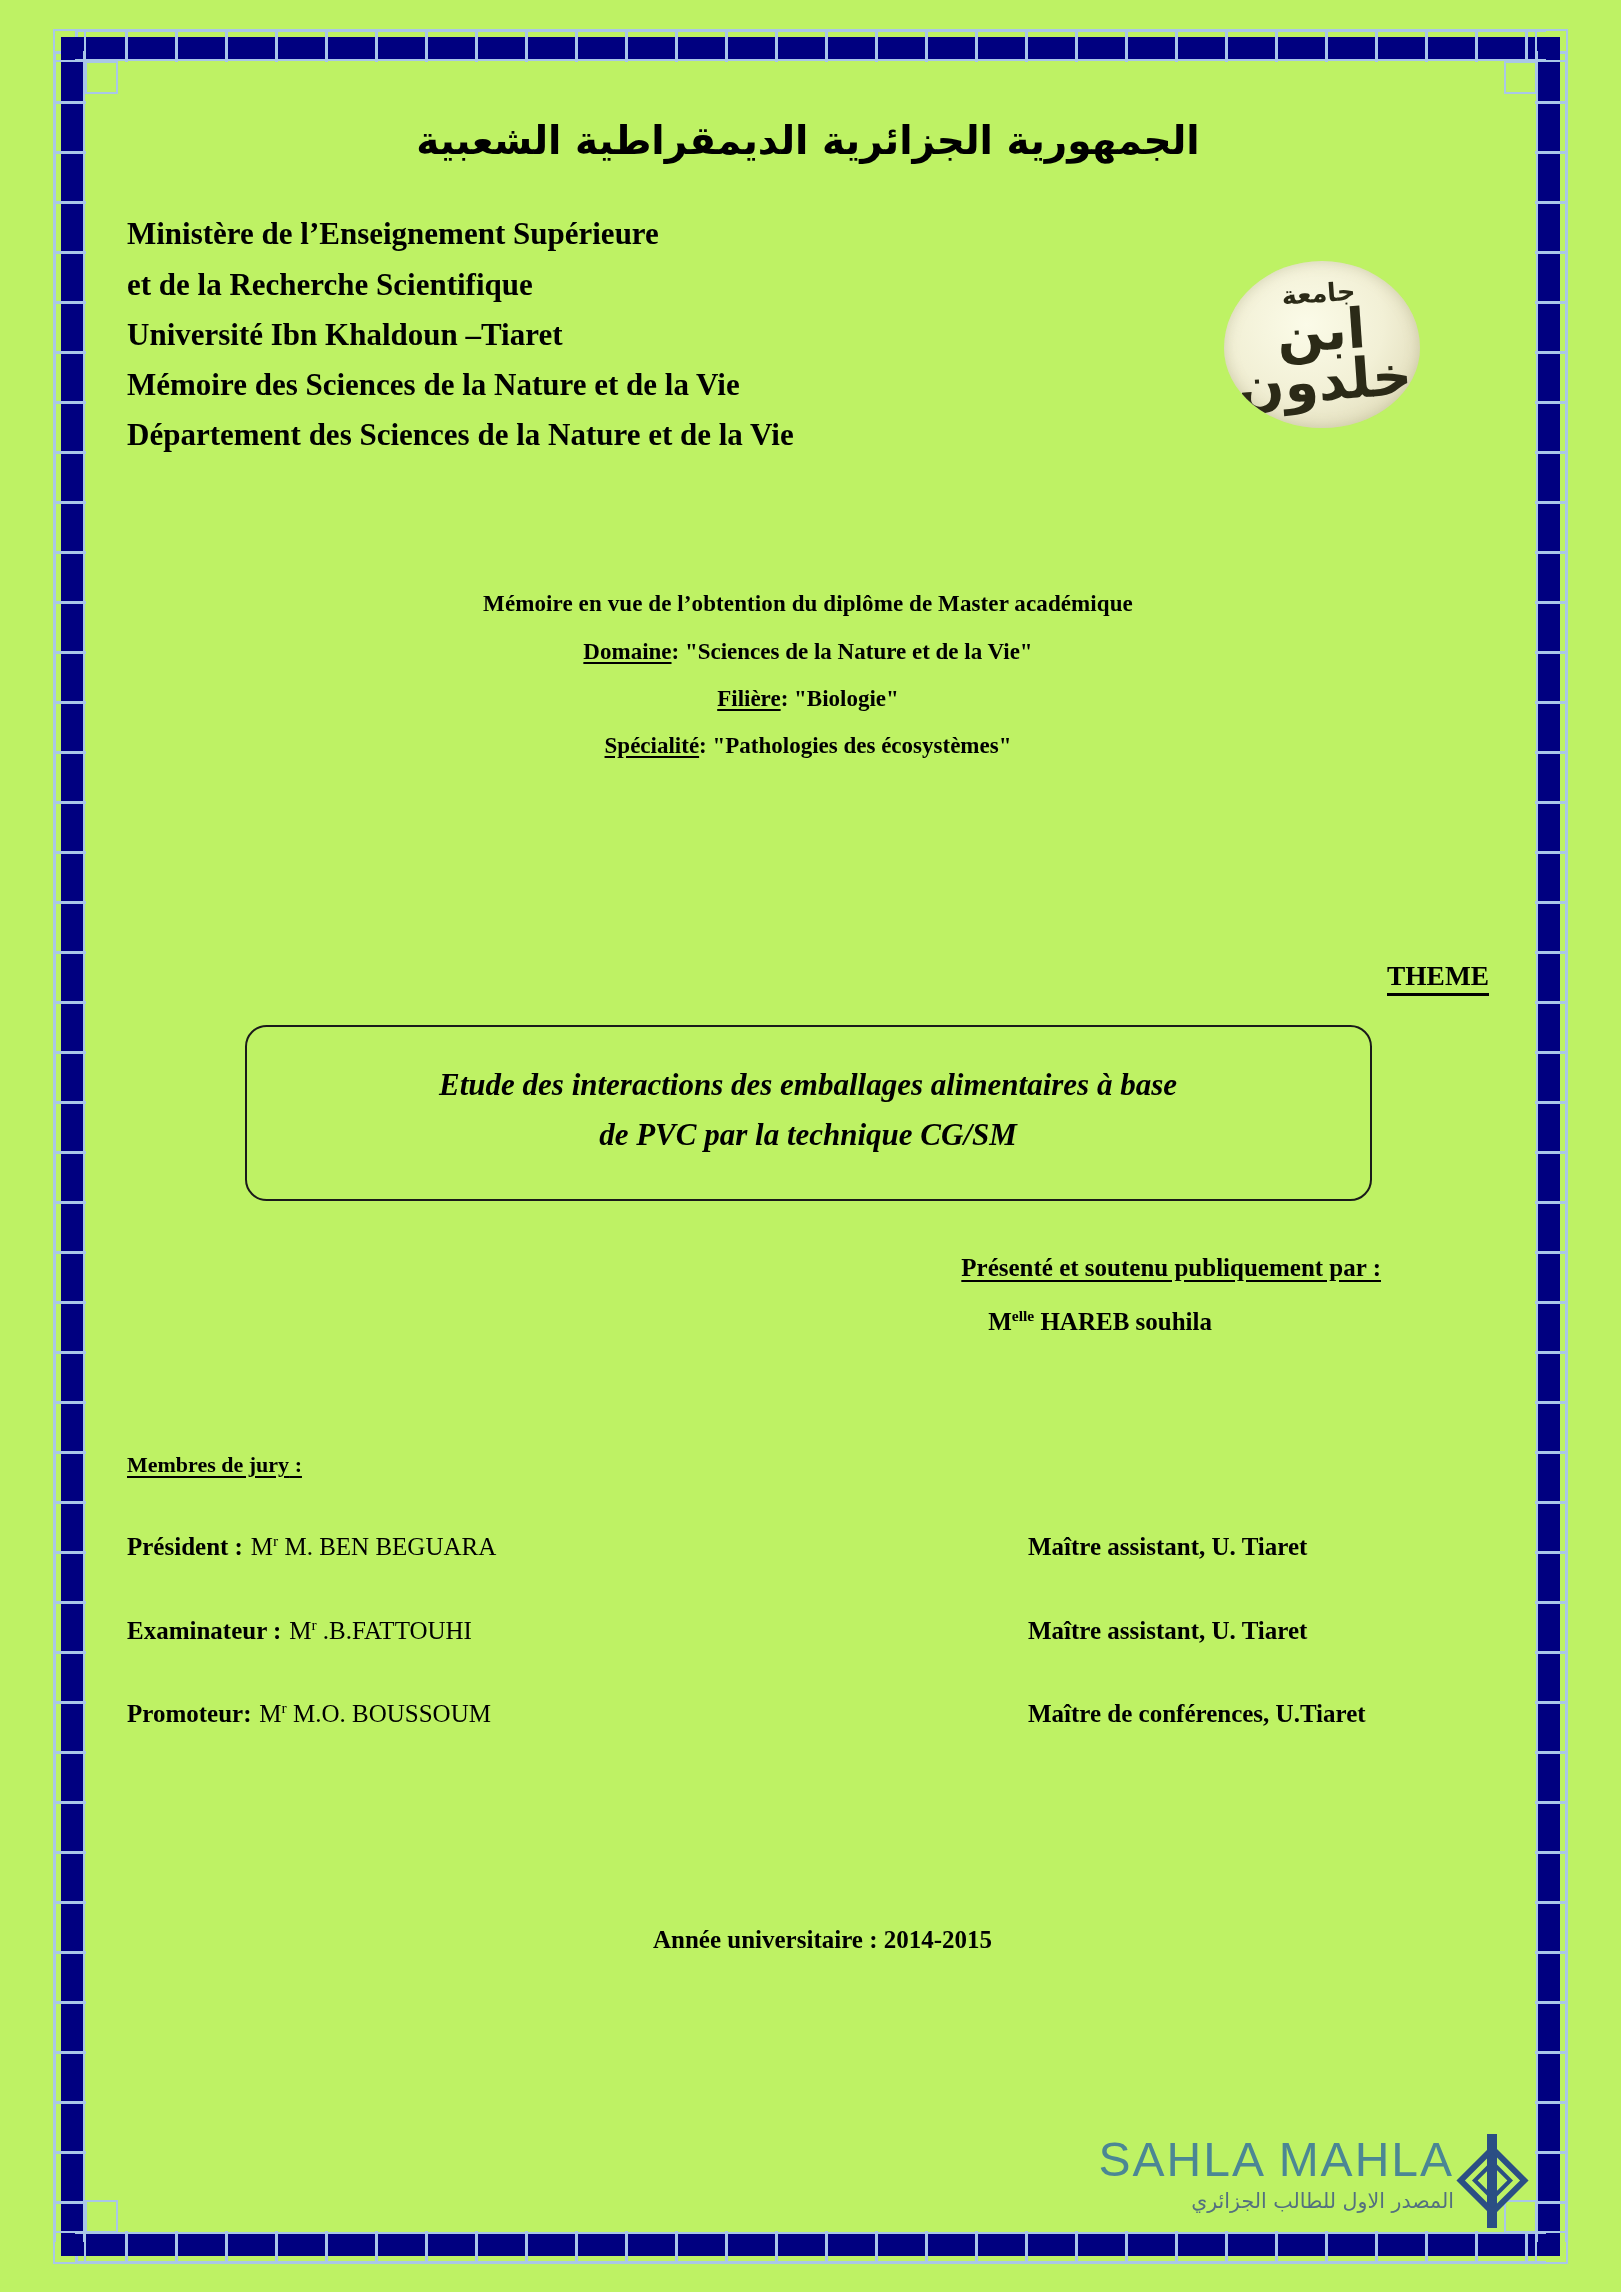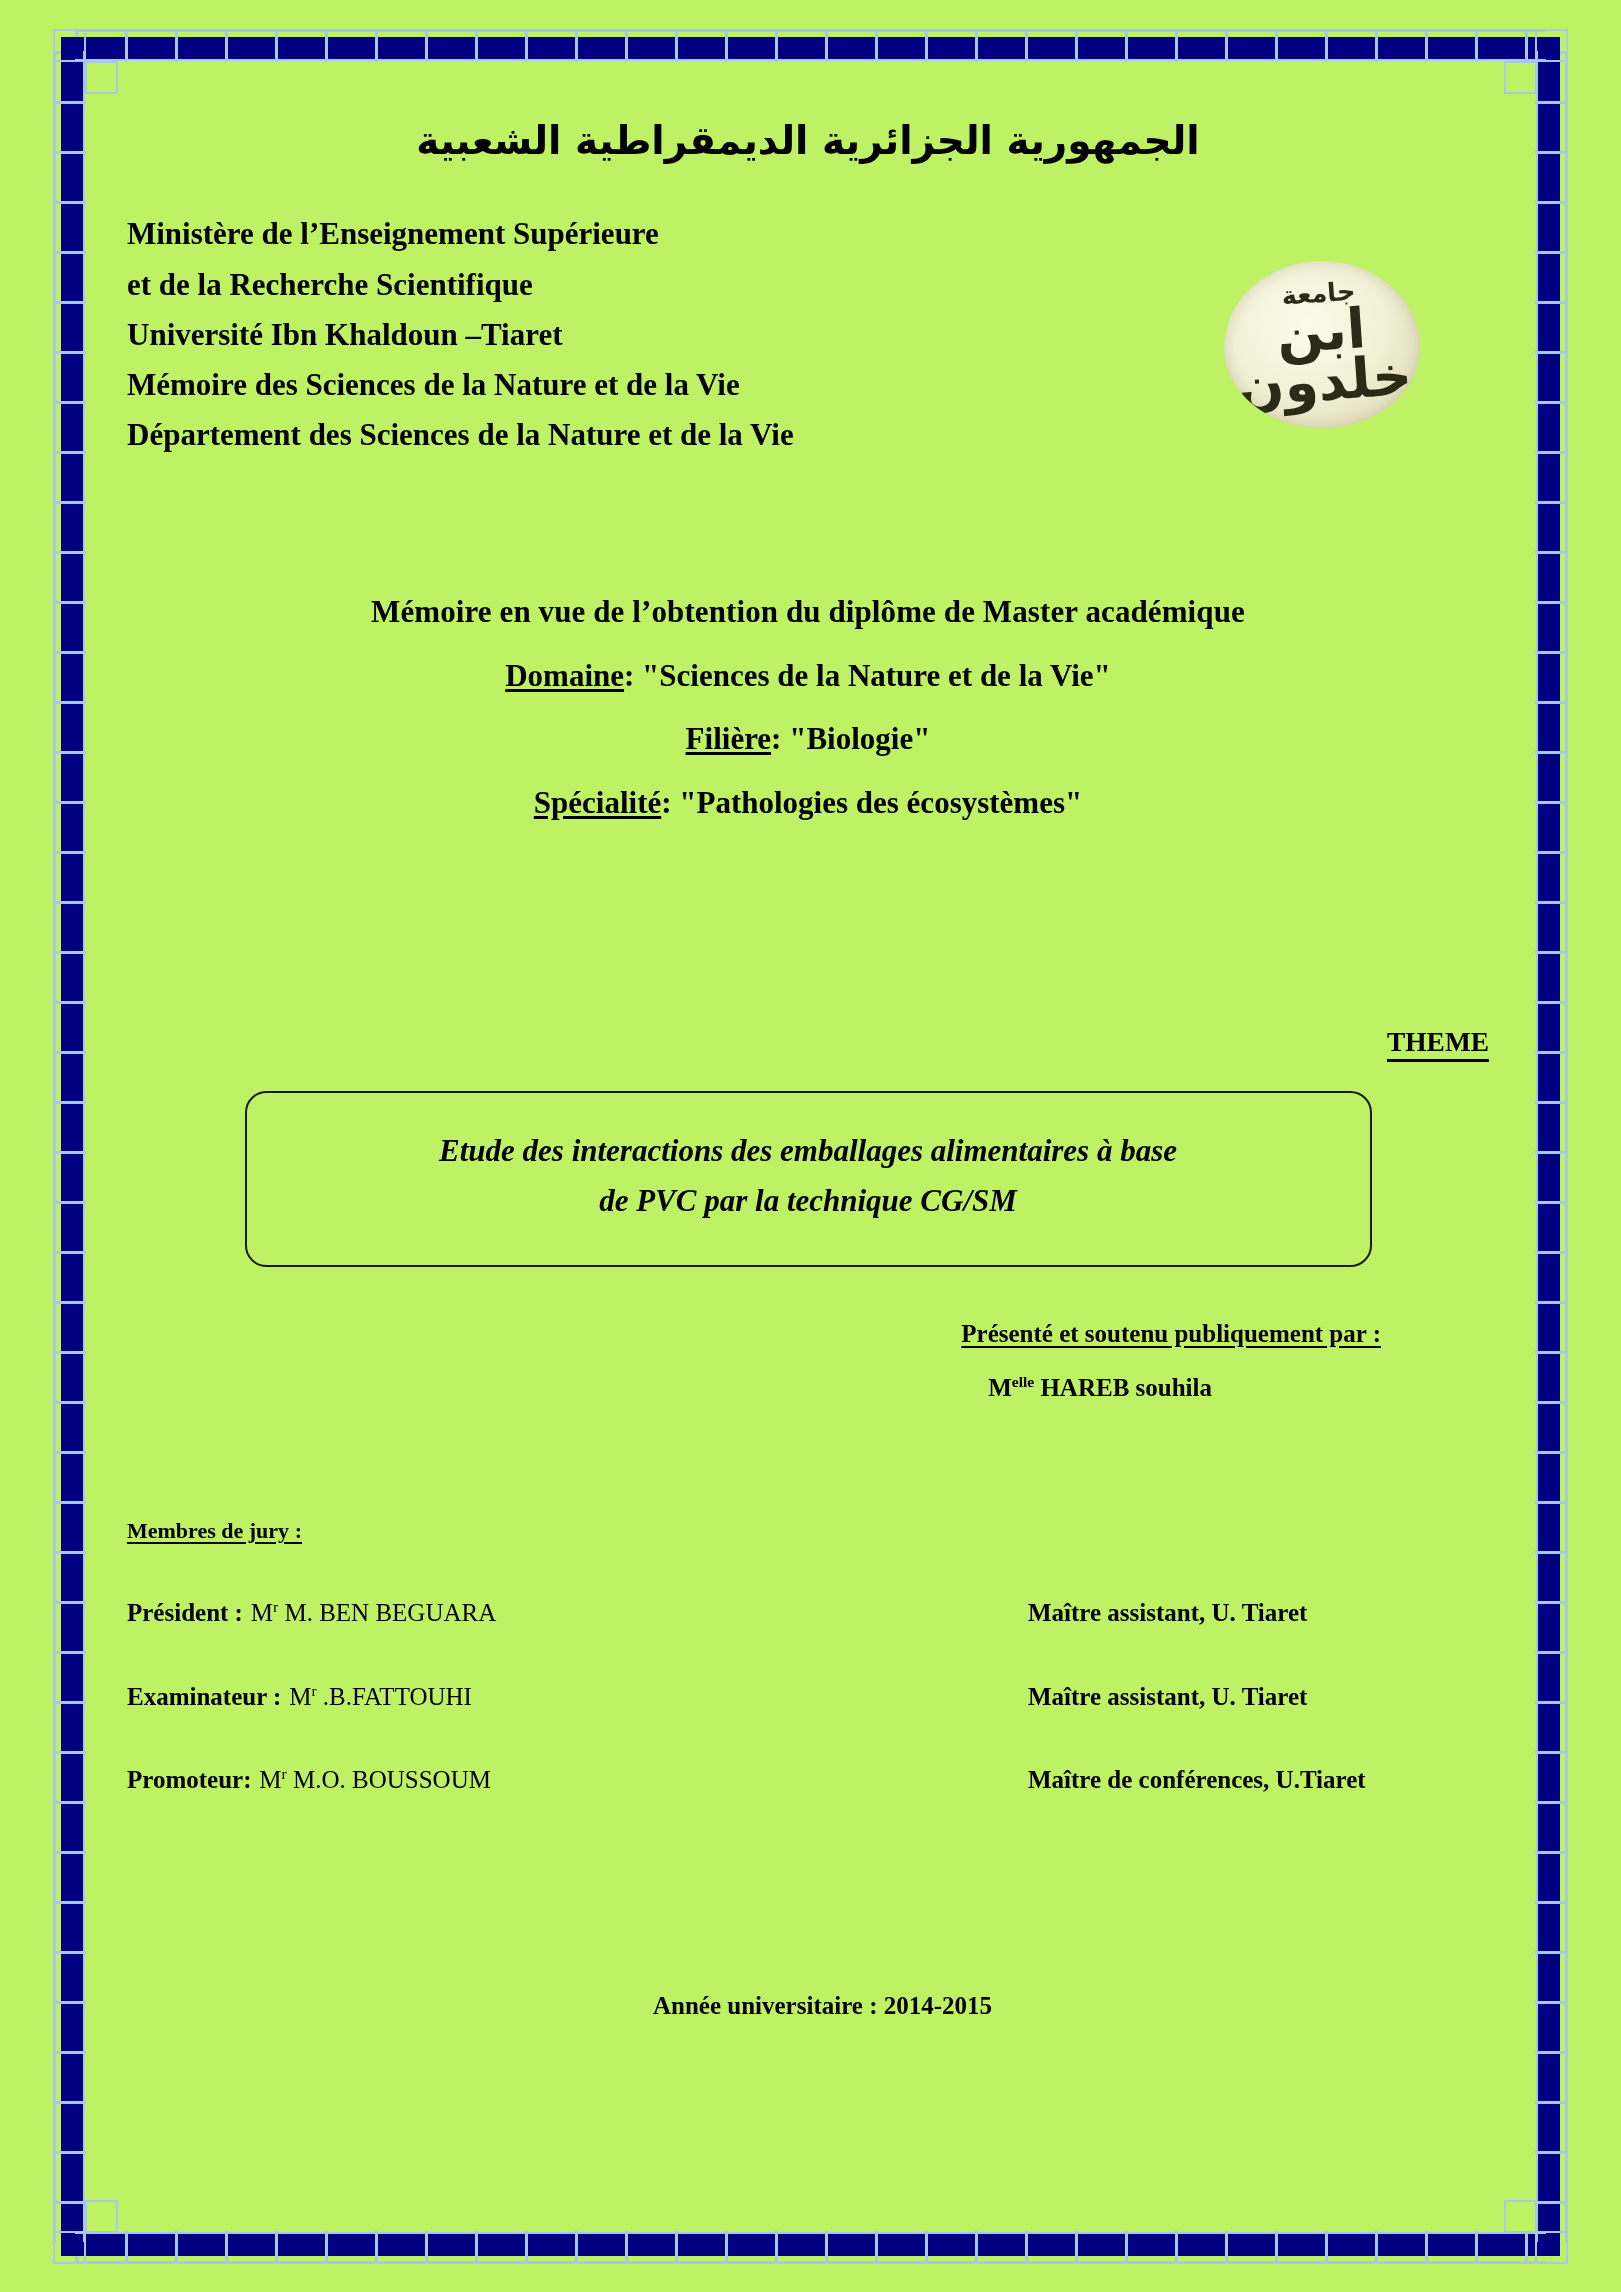--- a/index.html
+++ b/index.html
@@ -167,21 +167,21 @@
     transform: rotate(-4deg);
     padding: 0 7.8px;
   }
   .logo-script .l1 { font-size: 25.5px; display: block; }
   .logo-script .l2 { font-size: 55px; display: block; }
 
   .memoire {
     margin-top: 120px;
     text-align: center;
     font-weight: bold;
-    font-size: 31px;
+    font-size: 23px;
     line-height: 2.05;
   }
   .memoire .lead { letter-spacing: 0.1px; }
   .u { text-decoration: underline; text-underline-offset: 2.9px; }
 
   .theme-label {
     margin-top: 192px;
     text-align: right;
     font-weight: bold;
     font-size: 27.4px;
@@ -423,15 +423,26 @@
         <span class="jury-role">Promoteur:</span>
         <span class="jury-name"><span>M</span><sup>r</sup><span> M.O. BOUSSOUM</span></span>
         <span class="jury-rank">Maître de conférences, U.Tiaret</span>
       </div>
     </div>
 
     <div class="year">Année universitaire : 2014-2015</div>
 
   </div>
 
+  <div class="watermark">
+    <div class="wm-text">
+      <div class="wm-main">SAHLA MAHLA</div>
+      <div class="wm-sub">المصدر الاول للطالب الجزائري</div>
+    </div>
+    <div class="wm-mark">
+      <div class="wm-bar"></div>
+      <div class="wm-diamond wm-d1"></div>
+      <div class="wm-diamond wm-d2"></div>
+    </div>
+  </div>
 
 </div>
 
 
 </body></html>

